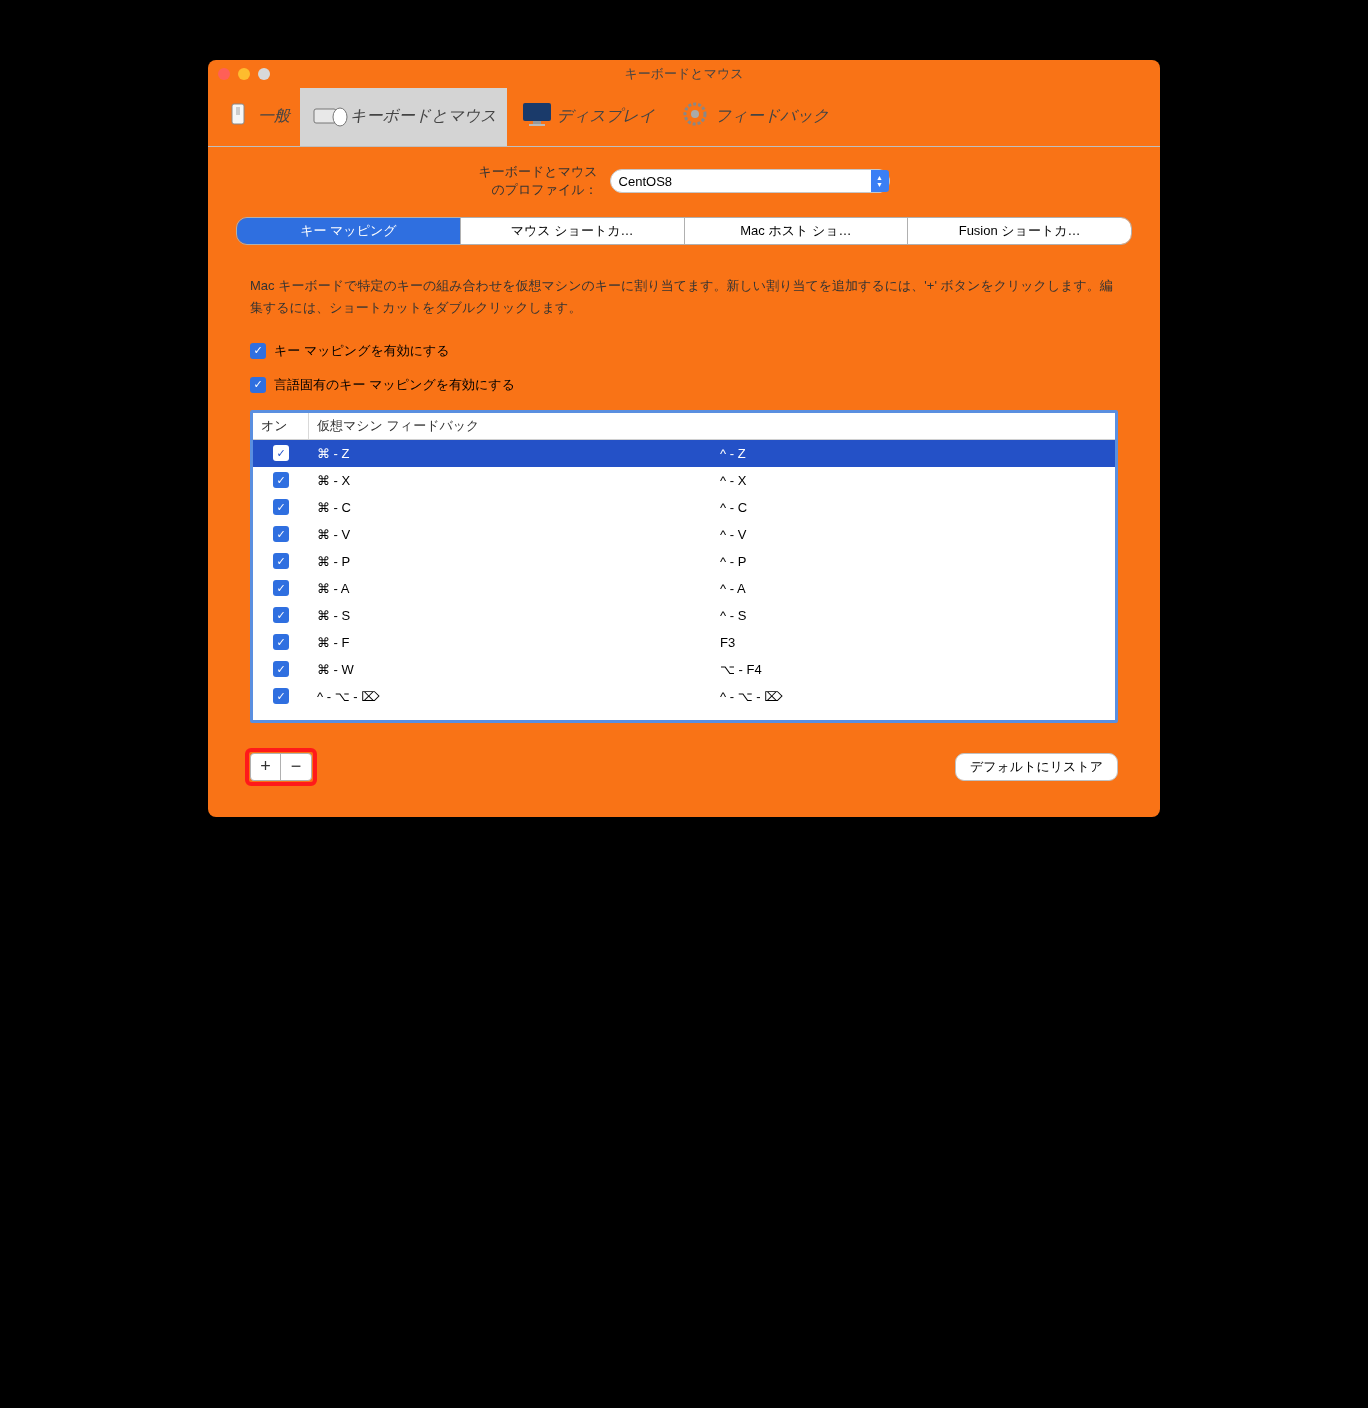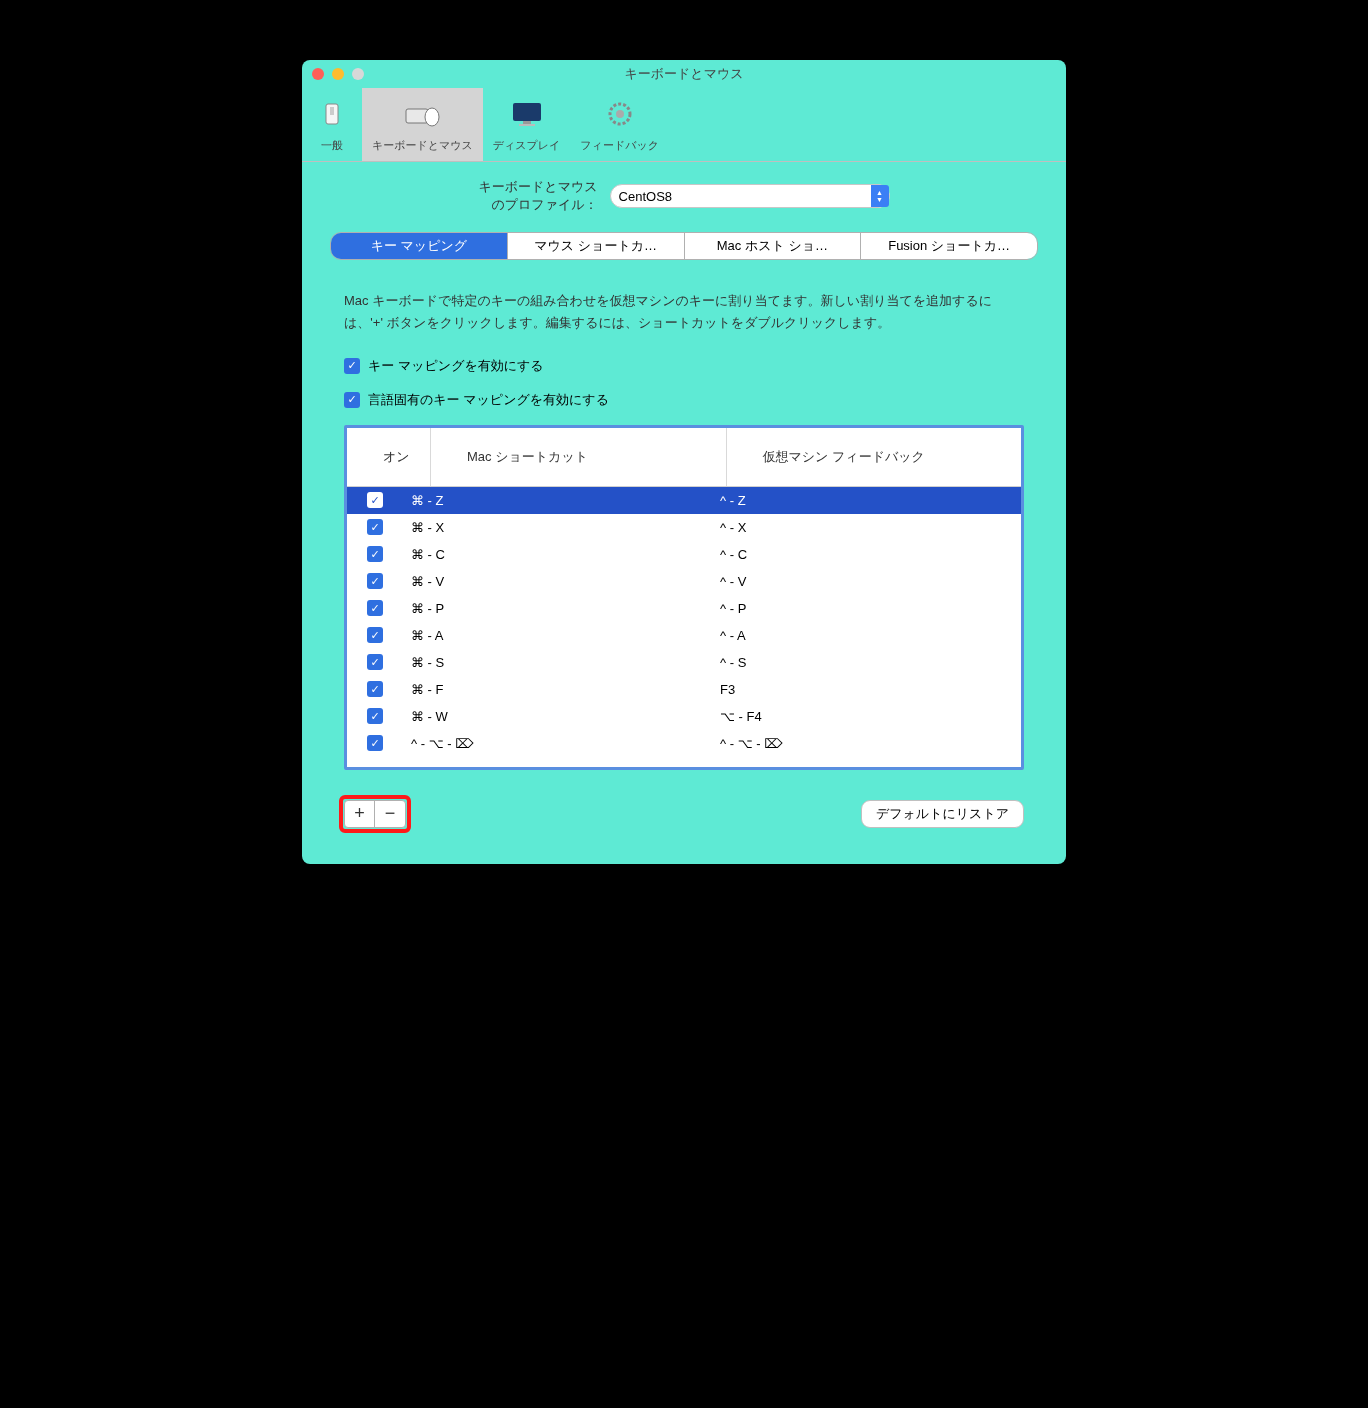--- a/index.html
+++ b/index.html
@@ -5,22 +5,22 @@
     * { margin: 0; padding: 0; box-sizing: border-box; }
     body {
       background: #000;
       font-family: -apple-system, "Helvetica Neue", "Hiragino Kaku Gothic ProN", sans-serif;
       font-size: 13px;
       display: flex;
       justify-content: center;
       padding-top: 60px;
     }
     .window {
-      width: 764px;
-      background: #5eead4;
+      width: 952px;
+      background: #f97316;
       border-radius: 8px;
       box-shadow: 0 10px 40px rgba(0,0,0,0.5);
       overflow: hidden;
     }
     .titlebar {
       height: 28px;
       display: flex;
       align-items: center;
       padding: 0 10px;
       position: relative;
@@ -38,26 +38,27 @@
       color: #444;
       pointer-events: none;
     }
     .toolbar {
       display: flex;
       border-bottom: 1px solid #bfbfbf;
       padding: 0;
     }
     .toolbar-item {
       display: flex;
-      flex-direction: column;
+      flex-direction: row;
       align-items: center;
       padding: 6px 10px 8px;
-      font-size: 11px;
+      font-size: 16px;
       color: #444;
       cursor: pointer;
+      font-style: italic;
     }
     .toolbar-item.active { background: #d4d4d4; }
     .toolbar-icon {
       width: 40px; height: 40px;
       display: flex; align-items: center; justify-content: center;
       margin-bottom: 4px;
     }
     .profile-row {
       display: flex;
       align-items: center;
@@ -147,23 +148,22 @@
       overflow: hidden;
     }
     .table-head {
       display: flex;
       border-bottom: 1px solid #d0d0d0;
       background: #fff;
       font-size: 13px;
       color: #333;
     }
     .th {
-      padding: 20px 8px;
+      padding: 4px 8px;
       border-right: 1px solid #d9d9d9;
-      margin-left: 28px;
     }
     .th-on { width: 56px; }
     .th-mac { flex: 1; }
     .th-vm { flex: 1; border-right: none; }
     .table-body {
       height: 280px;
       overflow: hidden;
     }
     .trow {
       display: flex;
@@ -300,21 +300,20 @@
       <span>キー マッピングを有効にする</span>
     </div>
     <div class="check-row">
       <div class="checkbox">✓</div>
       <span>言語固有のキー マッピングを有効にする</span>
     </div>
 
     <div class="table-wrap">
       <div class="table-head">
         <div class="th th-on">オン</div>
-        <div class="th th-mac">Mac ショートカット</div>
         <div class="th th-vm">仮想マシン フィードバック</div>
       </div>
       <div class="table-body" id="tbody">
           <div class="trow sel">
             <div class="td-on">
               <div class="row-check">✓</div>
             </div>
             <div class="td-mac">⌘ - Z</div>
             <div class="td-vm">^ - Z</div>
           </div>

